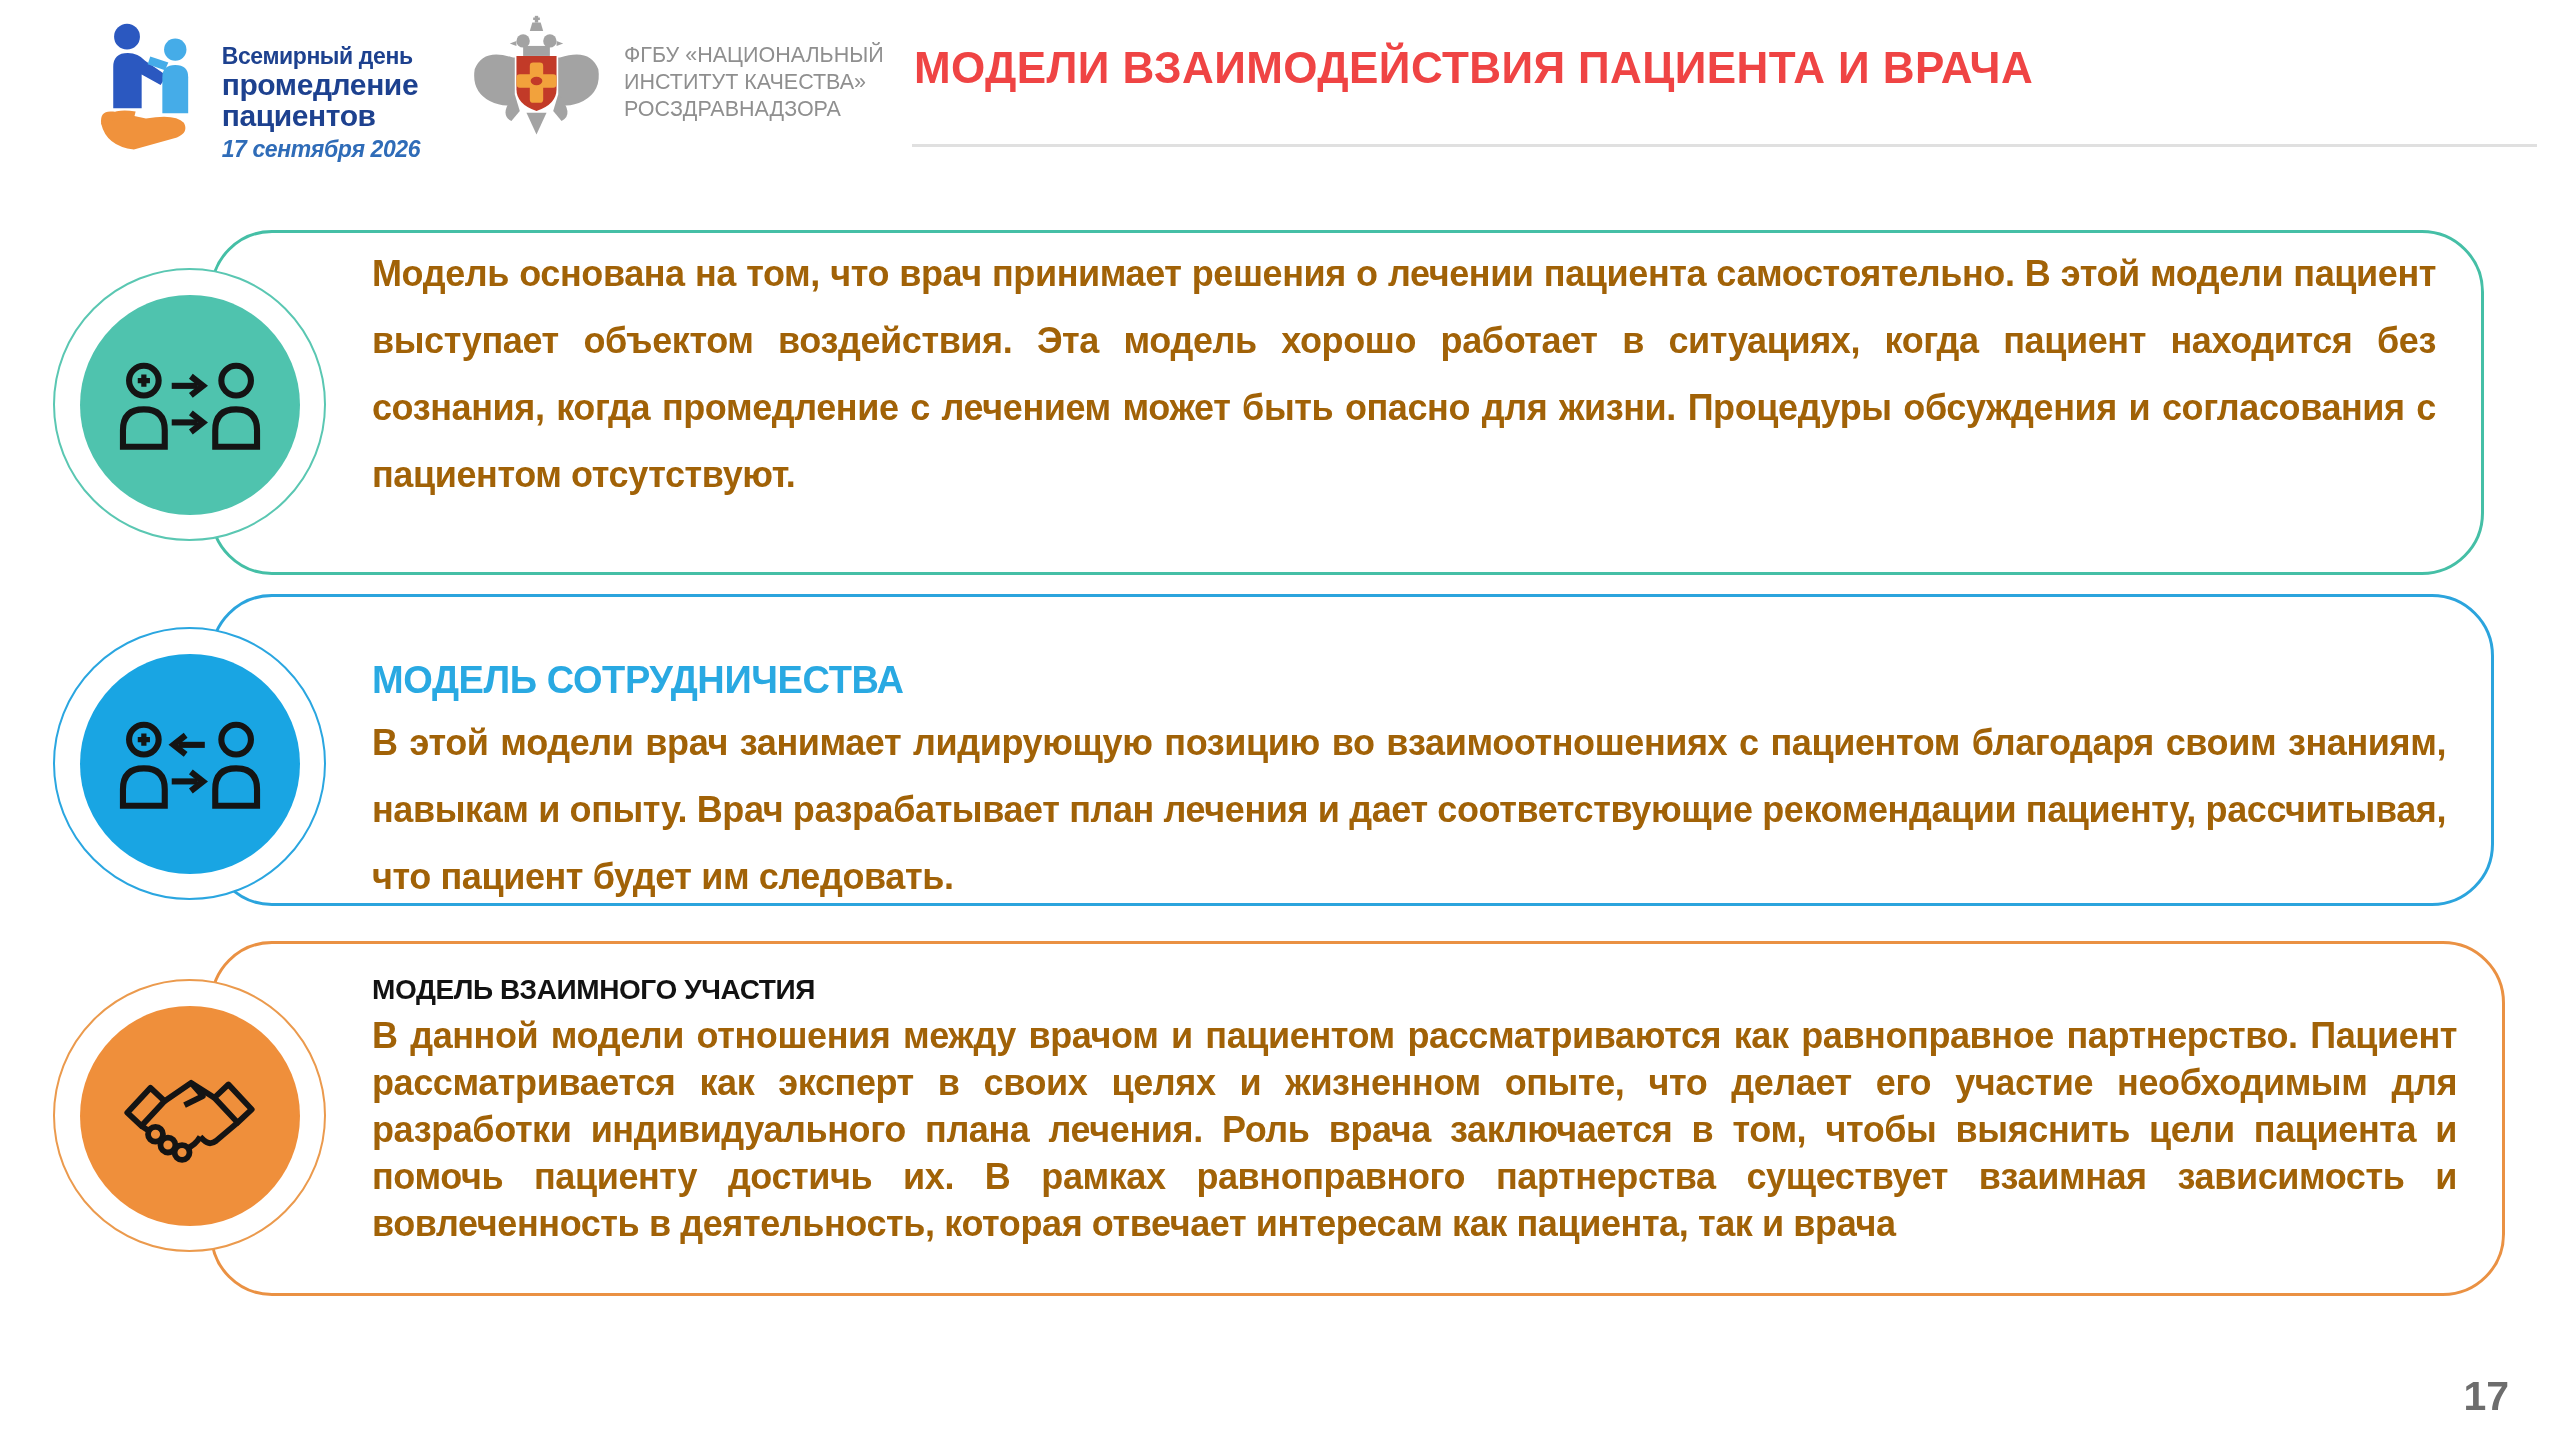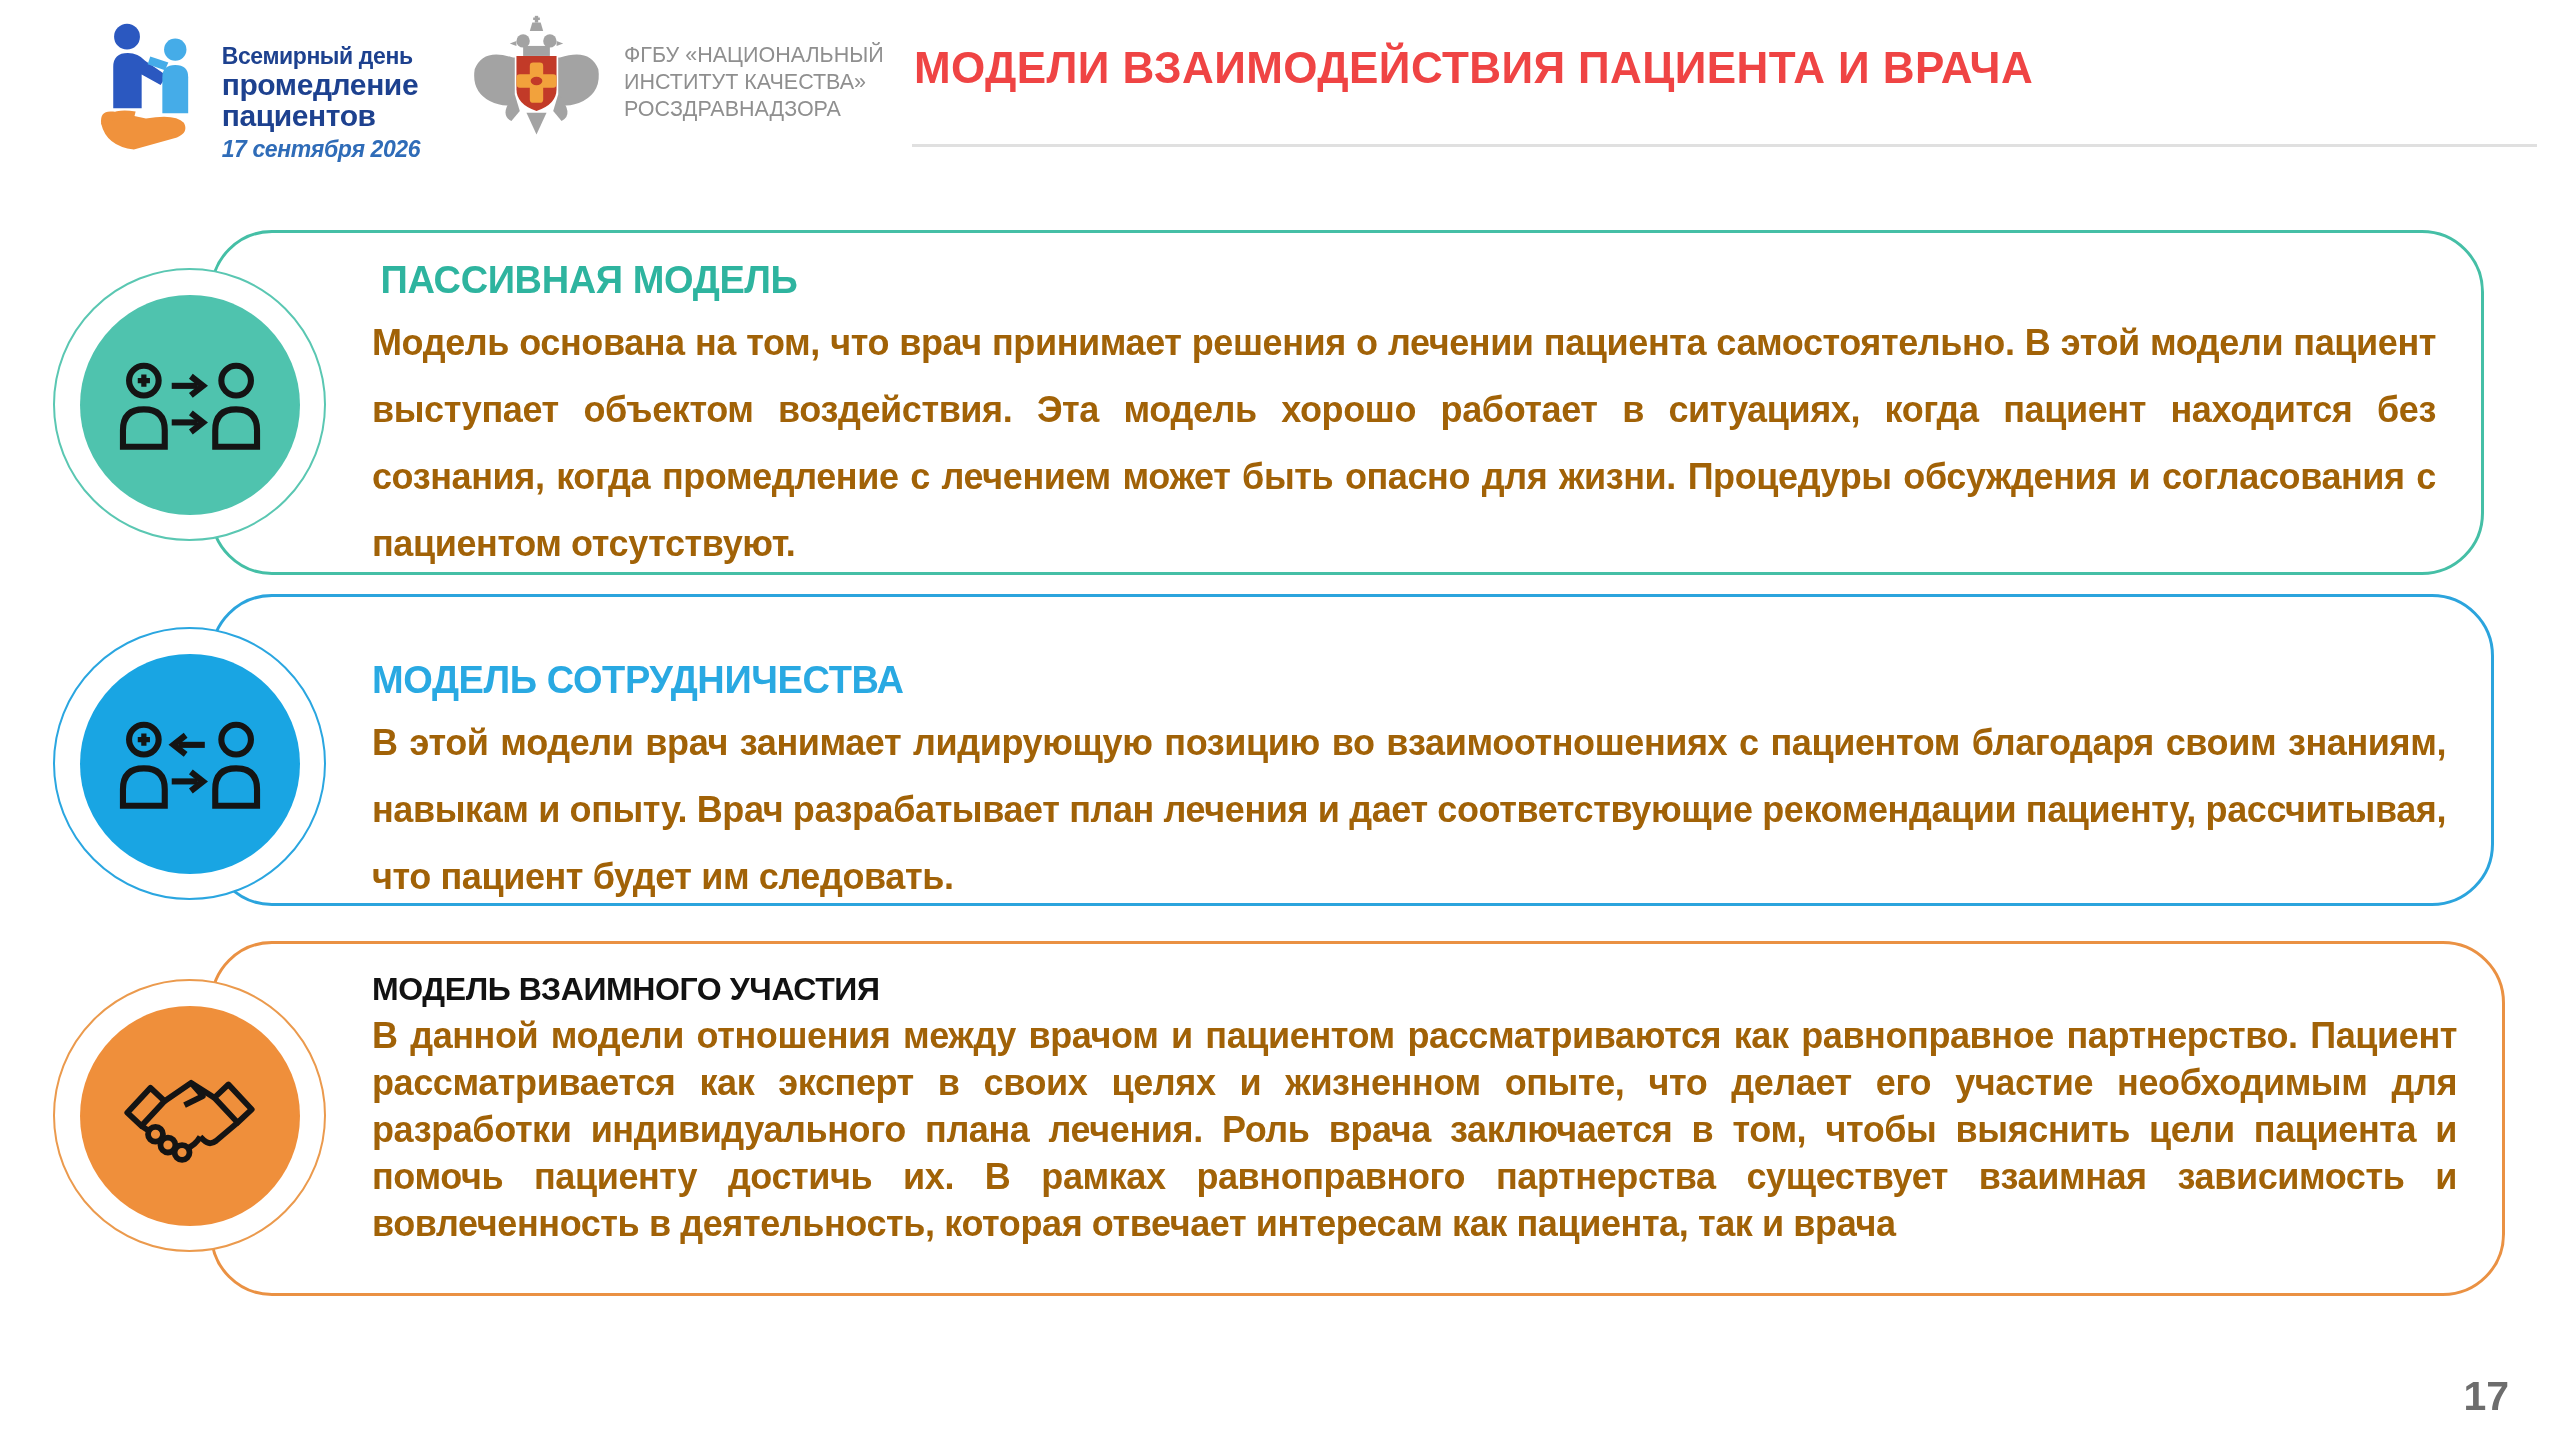--- a/index.html
+++ b/index.html
@@ -31,21 +31,21 @@
     border:3.4px solid;border-radius:62px;z-index:1;
   }
   #box-passive{top:230px;width:2274px;height:345px;border-color:#45bfa6;}
   #box-cooperation{top:594px;width:2284px;height:312px;border-color:#2ba4dd;}
   #box-mutual{top:941px;width:2295px;height:355px;border-color:#ea9143;}
 
   .box-content{position:absolute;left:159px;right:45px;top:0;bottom:0;}
   .box-head{font-weight:700;font-size:38px;line-height:43px;letter-spacing:-0.4px;}
   #box-passive .box-head{margin-top:26px;color:#2eb49f;padding-left:8.6px;}
   #box-cooperation .box-head{margin-top:62px;color:#29a9e2;}
-  #box-mutual .box-head{margin-top:26px;color:#121212;font-size:32px;line-height:39px;}
+  #box-mutual .box-head{margin-top:26px;color:#121212;font-size:28px;line-height:39px;}
 
   .box-body{
     font-weight:700;color:#a16207;font-size:36px;letter-spacing:-0.4px;
     text-align:justify;margin-top:6.9px;
   }
   #box-passive .box-body{line-height:67px;}
   #box-cooperation .box-body{line-height:67px;}
   #box-mutual .box-body{line-height:47px;margin-top:3.4px;}
 
   
@@ -132,21 +132,20 @@
     <div>ИНСТИТУТ КАЧЕСТВА»</div>
     <div>РОСЗДРАВНАДЗОРА</div>
   </span>
 </div>
 
 <div class="slide-title">МОДЕЛИ ВЗАИМОДЕЙСТВИЯ ПАЦИЕНТА И ВРАЧА</div>
 <div class="title-divider"></div>
 
 <div class="model-box" id="box-passive">
   <div class="box-content">
-    <div class="box-head">ПАССИВНАЯ МОДЕЛЬ</div>
     <div class="box-body">Модель основана на том, что врач принимает решения о лечении пациента самостоятельно. В этой модели пациент выступает объектом воздействия. Эта модель хорошо работает в ситуациях, когда пациент находится без сознания, когда промедление с лечением может быть опасно для жизни. Процедуры обсуждения и согласования с пациентом отсутствуют.</div>
   </div>
 </div>
 <div class="icon-badge" id="badge-passive">
   <div class="icon-inner">
     <svg width="148" height="96" viewBox="0 0 170 110" fill="none" stroke="#141414" stroke-width="7">
 
       <circle cx="32" cy="27" r="17"></circle>
       <path d="M32 20 V34 M25 27 H39" stroke-width="6"></path>
       <path d="M8 103 V84 Q8 60 32 60 Q56 60 56 84 V103 Z"></path>

